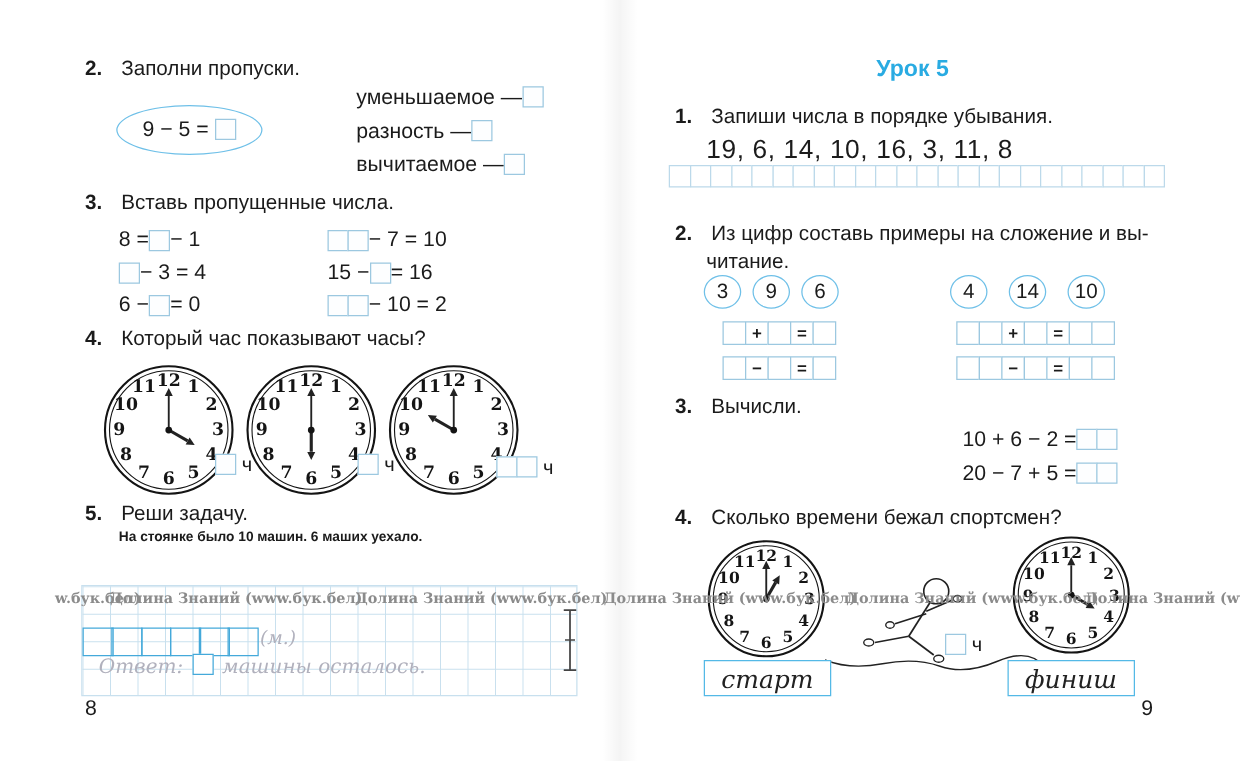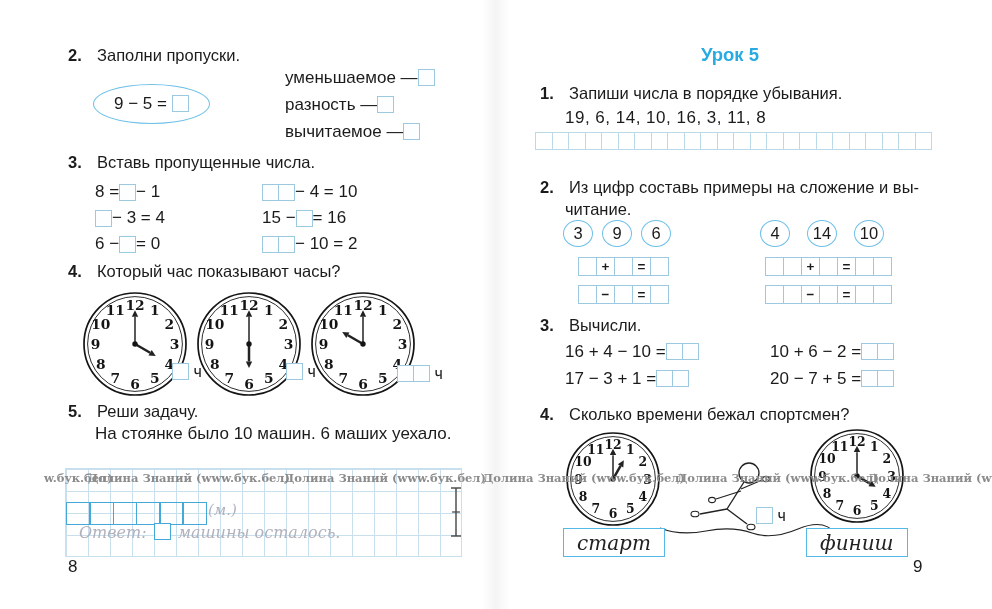--- a/index.html
+++ b/index.html
@@ -35,21 +35,21 @@
        font-family:"DejaVu Serif",serif;font-style:italic;font-size:20px;color:#222;background:#fff;}
   .grid-bg{width:397px;height:89px;border:1px solid #c8e0ee;box-sizing:border-box;
        background-image:linear-gradient(#c8e0ee 1px,transparent 1px),linear-gradient(90deg,#c8e0ee 1px,transparent 1px);
        background-size:22px 22px;}
   .hl-strip{display:flex;}
   .hl-strip .cell{width:22.7px;height:21px;border:1.4px solid #44a9da;margin-left:-1.4px;box-sizing:content-box;}
   .hl-strip .cell:first-child{margin-left:0;}
   .smallbox{display:inline-block;width:15px;height:15px;border:1.3px solid #44a9da;background:#fff;vertical-align:-2px;}
   .lesson{color:#29abe2;font-weight:bold;font-size:18.5px;text-align:center;}
   .pagenum{font-size:17px;color:#1b1b1b;}
-  .numbers-line{font-size:17px;letter-spacing:0.5px;}
+  .numbers-line{font-size:21px;letter-spacing:0.5px;}
 </style>
 </head>
 <body>
 
 <div id="spread">
 
   <div class="abs task" style="left:68px;top:46px;">
     <span class="tnum">2.</span>
     <span>Заполни пропуски.</span>
   </div>
@@ -88,21 +88,21 @@
     <span class="eq">
         <span>6 − </span>
         <span class="box"></span>
         <span> = 0</span>
       </span>
   </div>
   <div class="abs col rows26" style="left:262px;top:179px;">
     <span class="eq">
         <span class="box"></span>
         <span class="box"></span>
-        <span> − 4 = 10</span>
+        <span> − 7 = 10</span>
       </span>
     <span class="eq">
         <span>15 − </span>
         <span class="box"></span>
         <span> = 16</span>
       </span>
     <span class="eq">
         <span class="box"></span>
         <span class="box"></span>
         <span> − 10 = 2</span>
@@ -177,21 +177,21 @@
         <circle cx="54" cy="54" r="2.7" fill="#141414"></circle>
       </svg></div>
   <span class="abs eq16" style="left:172px;top:363px;"><span class="box"></span><span> ч</span></span>
   <span class="abs eq16" style="left:286px;top:363px;"><span class="box"></span><span> ч</span></span>
   <span class="abs eq16" style="left:397px;top:365px;"><span class="box"></span><span class="box"></span><span> ч</span></span>
 
   <div class="abs task" style="left:68px;top:402px;">
     <span class="tnum">5.</span>
     <span>Реши задачу.</span>
   </div>
-  <div class="abs" style="left:95px;top:424px;font-size:17px;">На стоянке было 10 машин. 6 маших уехало.</div>
+  <div class="abs" style="left:95px;top:424px;font-size:11px;font-weight:bold;">На стоянке было 10 машин. 6 маших уехало.</div>
 
   <div class="abs grid-bg" style="left:65px;top:468px;"></div>
   <div class="abs hl-strip" style="left:66px;top:502px;">
     <div class="cell"></div>
     <div class="cell"></div>
     <div class="cell"></div>
     <div class="cell"></div>
     <div class="cell"></div>
     <div class="cell"></div>
   </div>
@@ -295,32 +295,20 @@
       <div class="cell">−</div>
       <div class="cell"></div>
       <div class="cell">=</div>
       <div class="cell"></div>
       <div class="cell"></div>
     </div>
 
   <div class="abs task" style="left:540px;top:316px;">
     <span class="tnum">3.</span>
     <span>Вычисли.</span>
-  </div>
-  <div class="abs col rows27" style="left:565px;top:338px;">
-    <span class="eq">
-        <span>16 + 4 − 10 = </span>
-        <span class="box"></span>
-        <span class="box"></span>
-      </span>
-    <span class="eq">
-        <span>17 − 3 + 1 = </span>
-        <span class="box"></span>
-        <span class="box"></span>
-      </span>
   </div>
   <div class="abs col rows27" style="left:770px;top:338px;">
     <span class="eq">
         <span>10 + 6 − 2 = </span>
         <span class="box"></span>
         <span class="box"></span>
       </span>
     <span class="eq">
         <span>20 − 7 + 5 = </span>
         <span class="box"></span>

